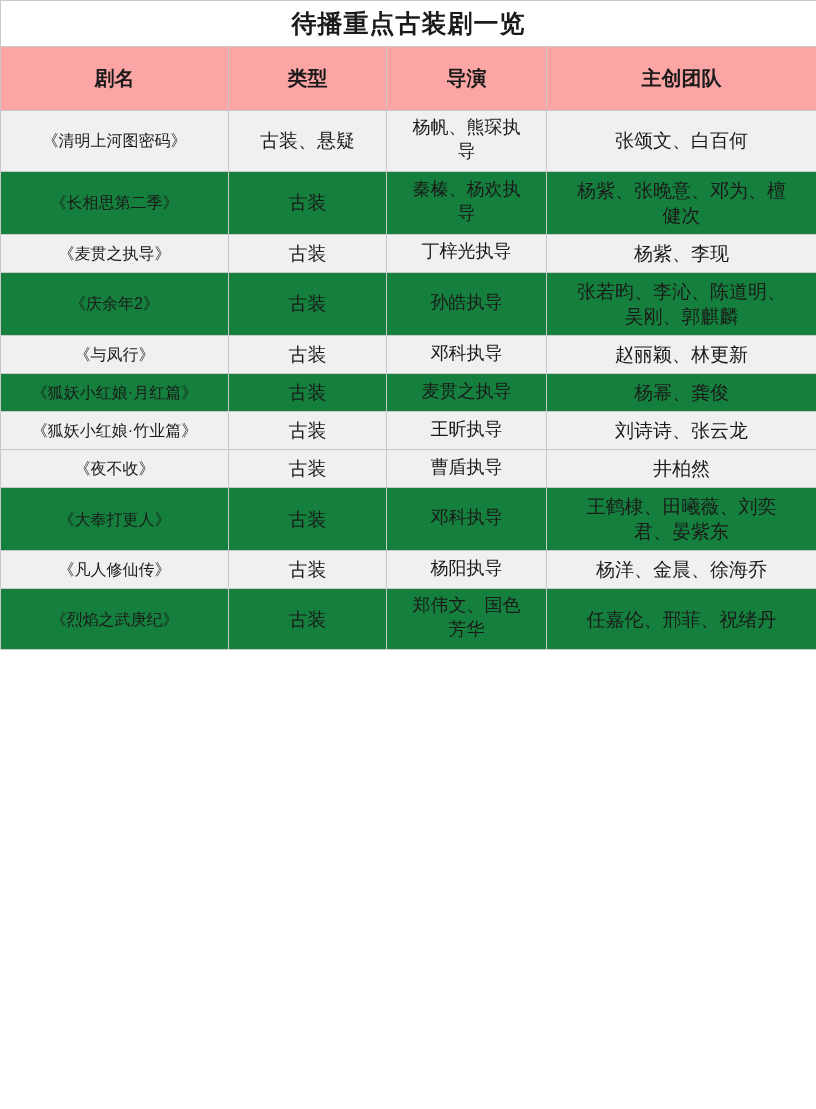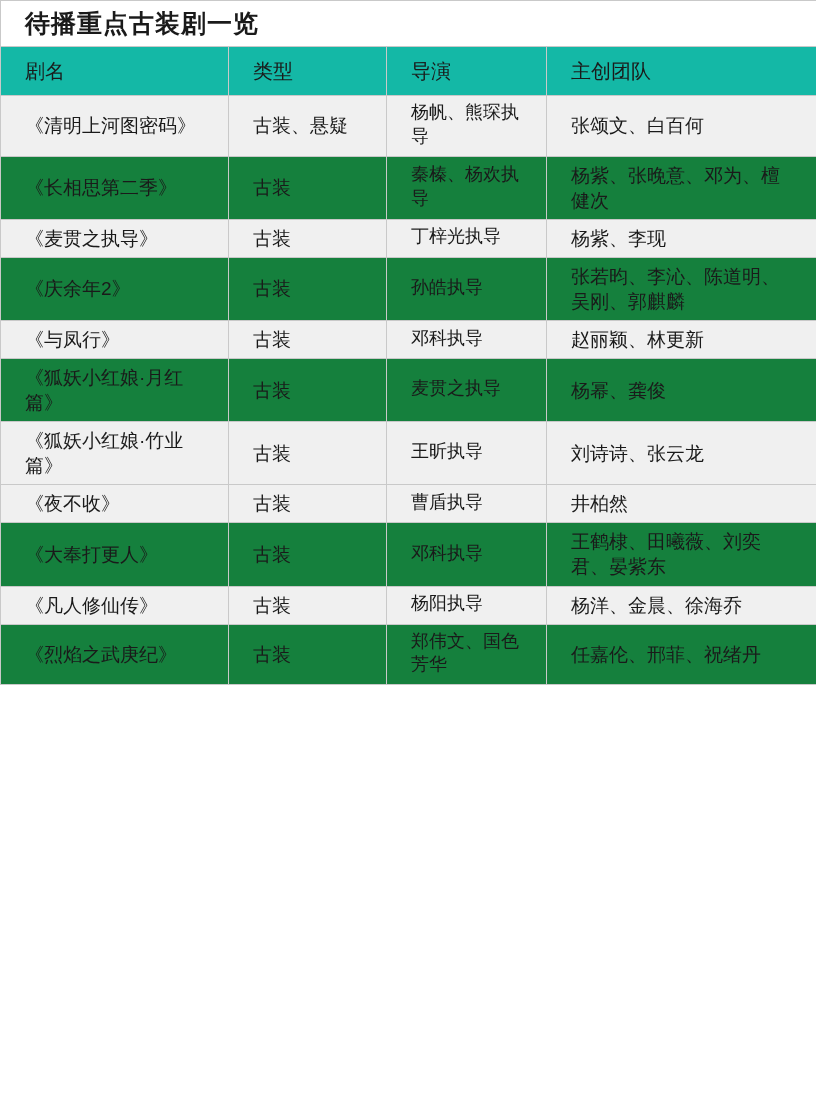--- a/index.html
+++ b/index.html
@@ -53,60 +53,60 @@
   table.doc-table {
     position: relative;
     z-index: 10;
     border-collapse: collapse;
     table-layout: fixed;
     width: 816px;
   }
   table.doc-table td,
   table.doc-table th {
     border: 1px solid #c9c9c9;
-    text-align: left;
+    text-align: center;
     vertical-align: middle;
     padding: 6px 24px;
     box-sizing: border-box;
   }
 
   .title-cell {
     background: #ffffff;
     font-size: 25px;
     font-weight: bold;
     letter-spacing: 1px;
     height: 46px;
     padding: 4px 8px;
     border-top: 1px solid #c9c9c9;
   }
 
   thead.col-head th {
-    background: #14b8a6;
+    background: #fca5a5;
     font-size: 20px;
-    font-weight: normal;
-    height: 49px;
+    font-weight: bold;
+    height: 64px;
   }
 
   tbody td {
     font-size: 19px;
     line-height: 1.32;
   }
   tr.row-even td {
     background: #f0f0f0;
   }
   tr.row-odd td {
     background: #15803d;
   }
 
   .col-name  { width: 228px; }
   .col-type  { width: 158px; }
   .col-dir   { width: 160px; }
   .col-team  { width: 270px; }
 
-  td.cell-name { font-size: 19px; }
+  td.cell-name { font-size: 16px; }
   td.cell-type { font-size: 19px; }
   td.cell-dir  { font-size: 18px; font-family: Liberation Mono, monospace; }
   td.cell-team { font-size: 19px; }
 </style>
 </head>
 <body>
 
 <div class="sheet">
 
   <div class="watermark">

